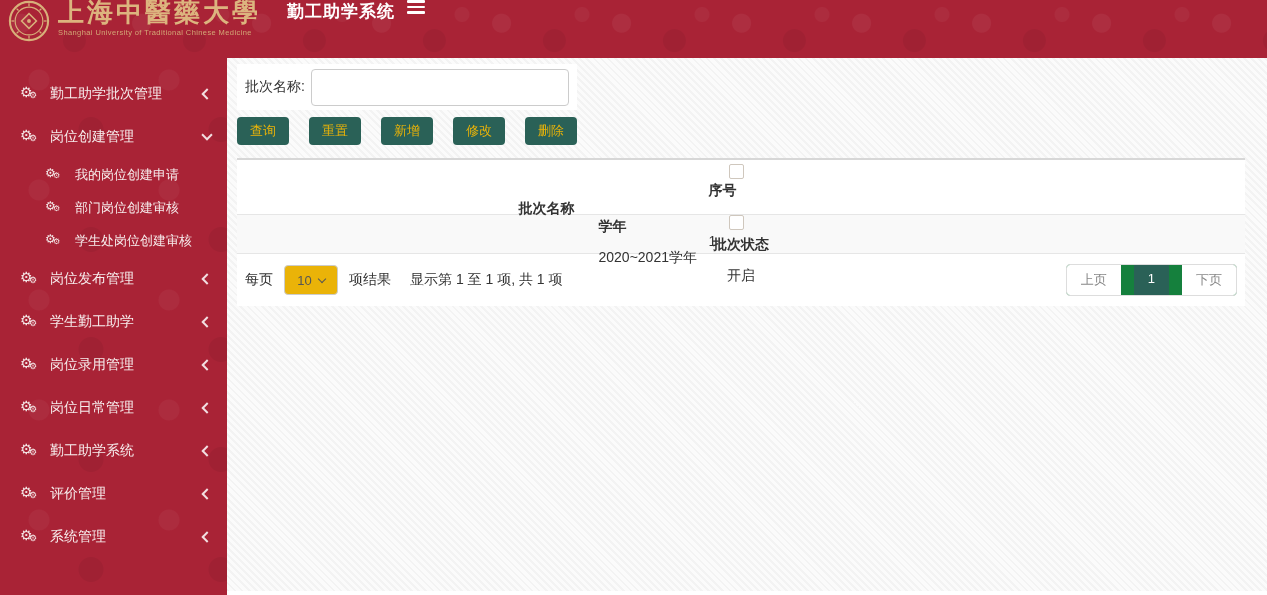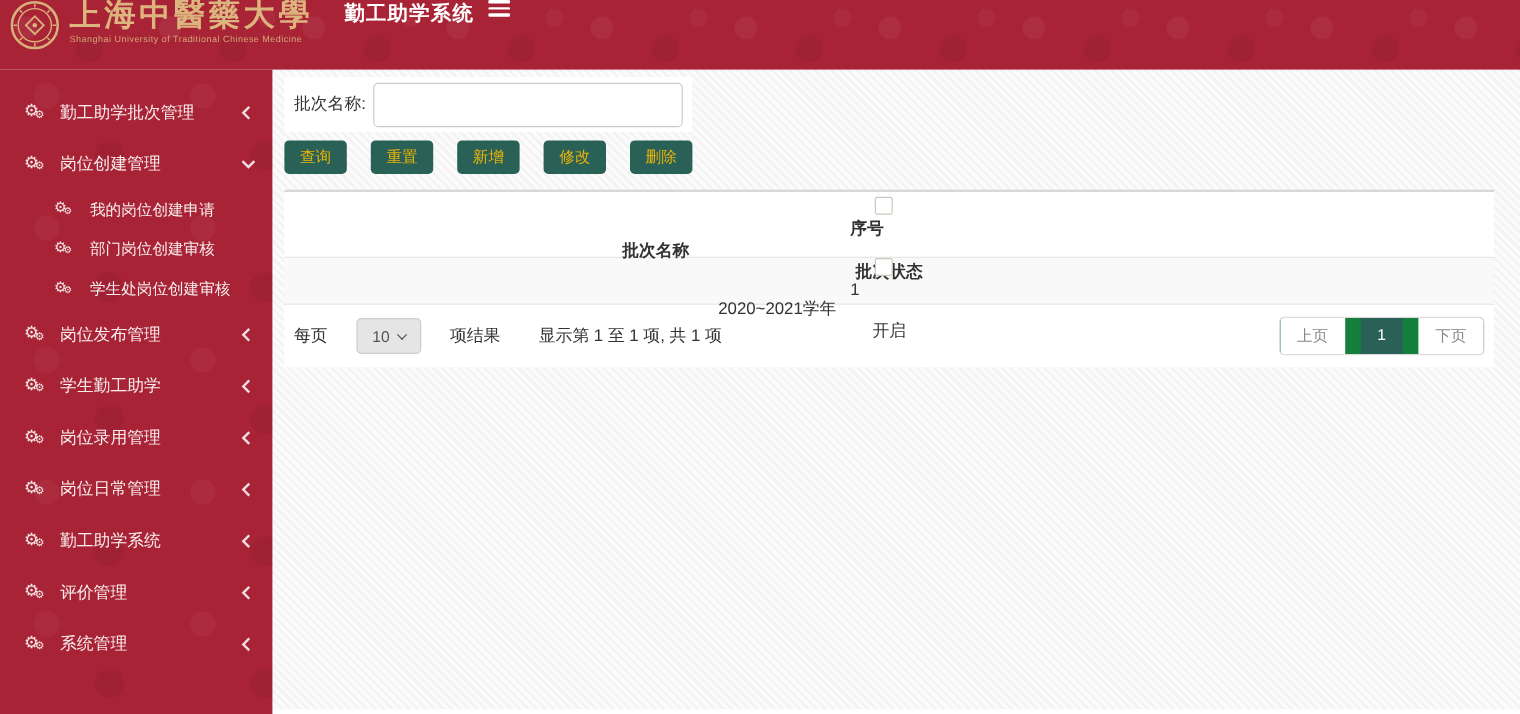--- a/index.html
+++ b/index.html
@@ -72,24 +72,24 @@
   .c-check { width:40px; padding-left:8px; }
   .c-check input { width:15px; height:15px; appearance:none; -webkit-appearance:none;
     border:1px solid #cfc7bd; border-radius:2px; background:#fff; cursor:pointer; }
   .c-index { width:65px; }
   .c-name { width:445px; }
   .c-year { width:285px; }
   .c-status { flex:1; }
 
   .t-page { height:52px; display:flex; align-items:center; justify-content:space-between;
     padding:0 8px 0 8px; font-size:14px; color:#333; }
-  .page-left { display:flex; align-items:center; gap:24px; }
+  .page-left { display:flex; align-items:center; gap:11px; }
   .select-box { width:54px; height:30px; border:1px solid #ccc; border-radius:4px;
     display:flex; align-items:center; justify-content:center; gap:7px;
-    background:#e5e5e5; cursor:pointer; }
+    background:#eab308; cursor:pointer; }
   .select-box .val { font-size:13px; color:#555; }
   .select-chev { width:6px; height:6px; border-right:1.5px solid #555;
     border-bottom:1.5px solid #555; transform:rotate(45deg); margin-top:-3px; }
   .page-info { margin-left:8px; }
   .pager { display:flex; border:1px solid #ddd; border-radius:4px; overflow:hidden; background:#15803d;gap:13px; }
   .pg-btn { padding:6px 14px; font-size:13px; color:#888; background:#fff; cursor:pointer; }
   .pg-cur { background:#2a6157; color:#fff; }
 </style>
 </head>
 <body>
@@ -241,20 +241,21 @@
   </div>
 
   <div class="table-panel">
 
     <div class="t-row t-head">
       <span class="c-check">
         <input type="checkbox" style="">
       </span>
       <span class="c-index">序号</span>
       <span class="c-name">批次名称</span>
+      <span class="c-year">学年</span>
       <span class="c-status">批次状态</span>
     </div>
 
     <div class="t-row t-data">
       <span class="c-check">
         <input type="checkbox" style="">
       </span>
       <span class="c-index">1</span>
       <span class="c-year">2020~2021学年</span>
       <span class="c-status">开启</span>

